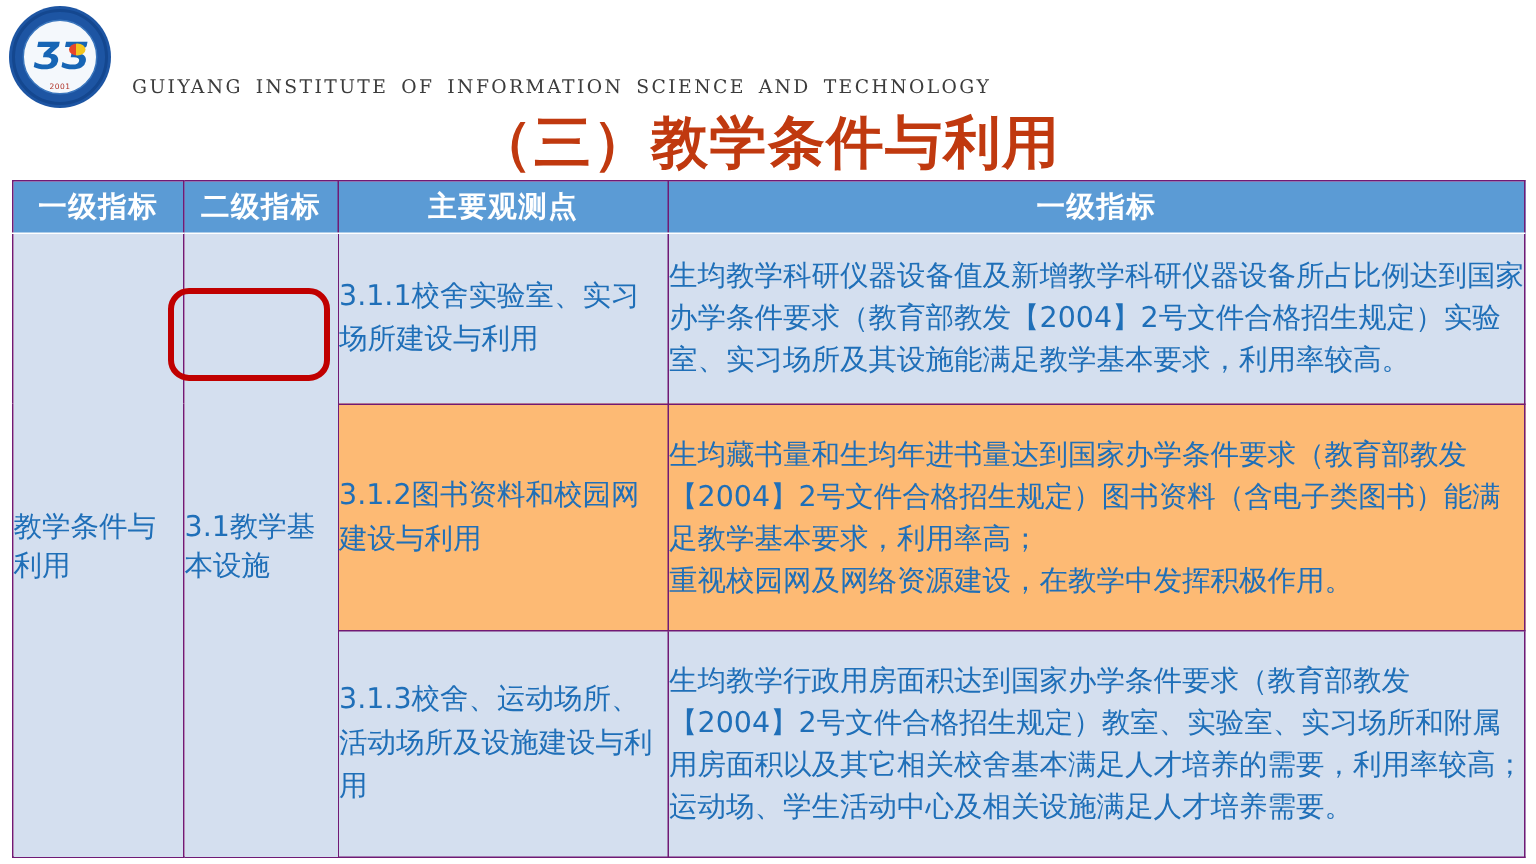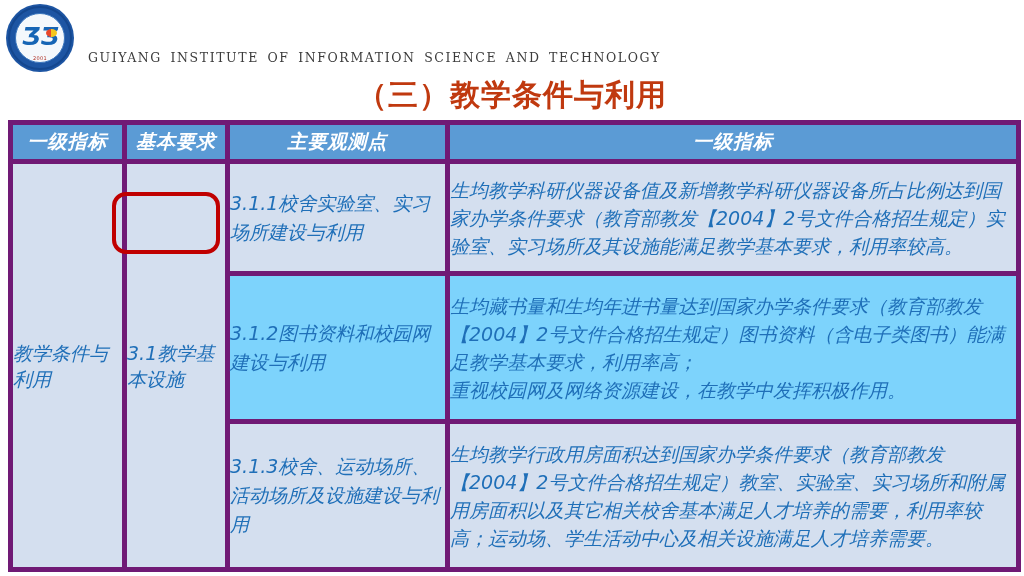--- a/index.html
+++ b/index.html
@@ -111,43 +111,42 @@
 
   
   #slide-title {
     position: absolute;
     left: 0;
     top: 74px;
     width: 1024px;
     height: 42px;
     text-align: center;
     color: #C0390F;
-    font-size: 30px;
+    font-size: 38px;
     line-height: 42px;
     font-weight: bold;
     letter-spacing: 1px;
   }
 
   
   #indicator-table {
     position: absolute;
     left: 8px;
     top: 120px;
     width: 1008px;
     height: 452px;
     border-collapse: collapse;
     table-layout: fixed;
   }
   #indicator-table th,
   #indicator-table td {
     padding: 0;
     margin: 0;
     vertical-align: middle;
-    border: 5px solid #701a75;
-    font-style: italic;
+    border: 1px solid #701a75;
   }
   #indicator-table thead th {
     background: #5B9BD5;
     color: #ffffff;
     font-size: 19px;
     font-weight: bold;
     height: 34px;
     text-align: center;
     letter-spacing: 1px;
     border-bottom: 1px solid #ffffff;
@@ -175,21 +174,21 @@
     padding: 6px 6px 6px 10px;
   }
   td.cell-req {
     color: #1F6FB8;
     font-size: 19px;
     line-height: 28px;
     text-align: left;
     padding: 6px 8px 6px 10px;
   }
   .row-odd td.cell-obs, .row-odd td.cell-req { background: #D4DFEF; }
-  .row-even td.cell-obs, .row-even td.cell-req { background: #7dd3fc; }
+  .row-even td.cell-obs, .row-even td.cell-req { background: #fdba74; }
 
   
   #emphasis-ring {
     position: absolute;
     left: 112px;
     top: 192px;
     width: 108px;
     height: 62px;
     border: 4px solid #C00000;
     border-radius: 14px;
@@ -217,21 +216,21 @@
 <table id="indicator-table">
   <colgroup>
     <col class="col-a">
       <col class="col-b">
       <col class="col-c">
       <col class="col-d">
   </colgroup>
   <thead>
     <tr>
       <th>一级指标</th>
-      <th>基本要求</th>
+      <th>二级指标</th>
       <th>主要观测点</th>
       <th>一级指标</th>
     </tr>
   </thead>
   <tbody>
     <tr class="row-odd">
       <td class="cell-l1" rowspan="3">教学条件与利用</td>
       <td class="cell-l2" rowspan="3">3.1教学基本设施</td>
       <td class="cell-obs">3.1.1校舍实验室、实习场所建设与利用</td>
       <td class="cell-req">生均教学科研仪器设备值及新增教学科研仪器设备所占比例达到国家办学条件要求（教育部教发【2004】2号文件合格招生规定）实验室、实习场所及其设施能满足教学基本要求，利用率较高。</td>

